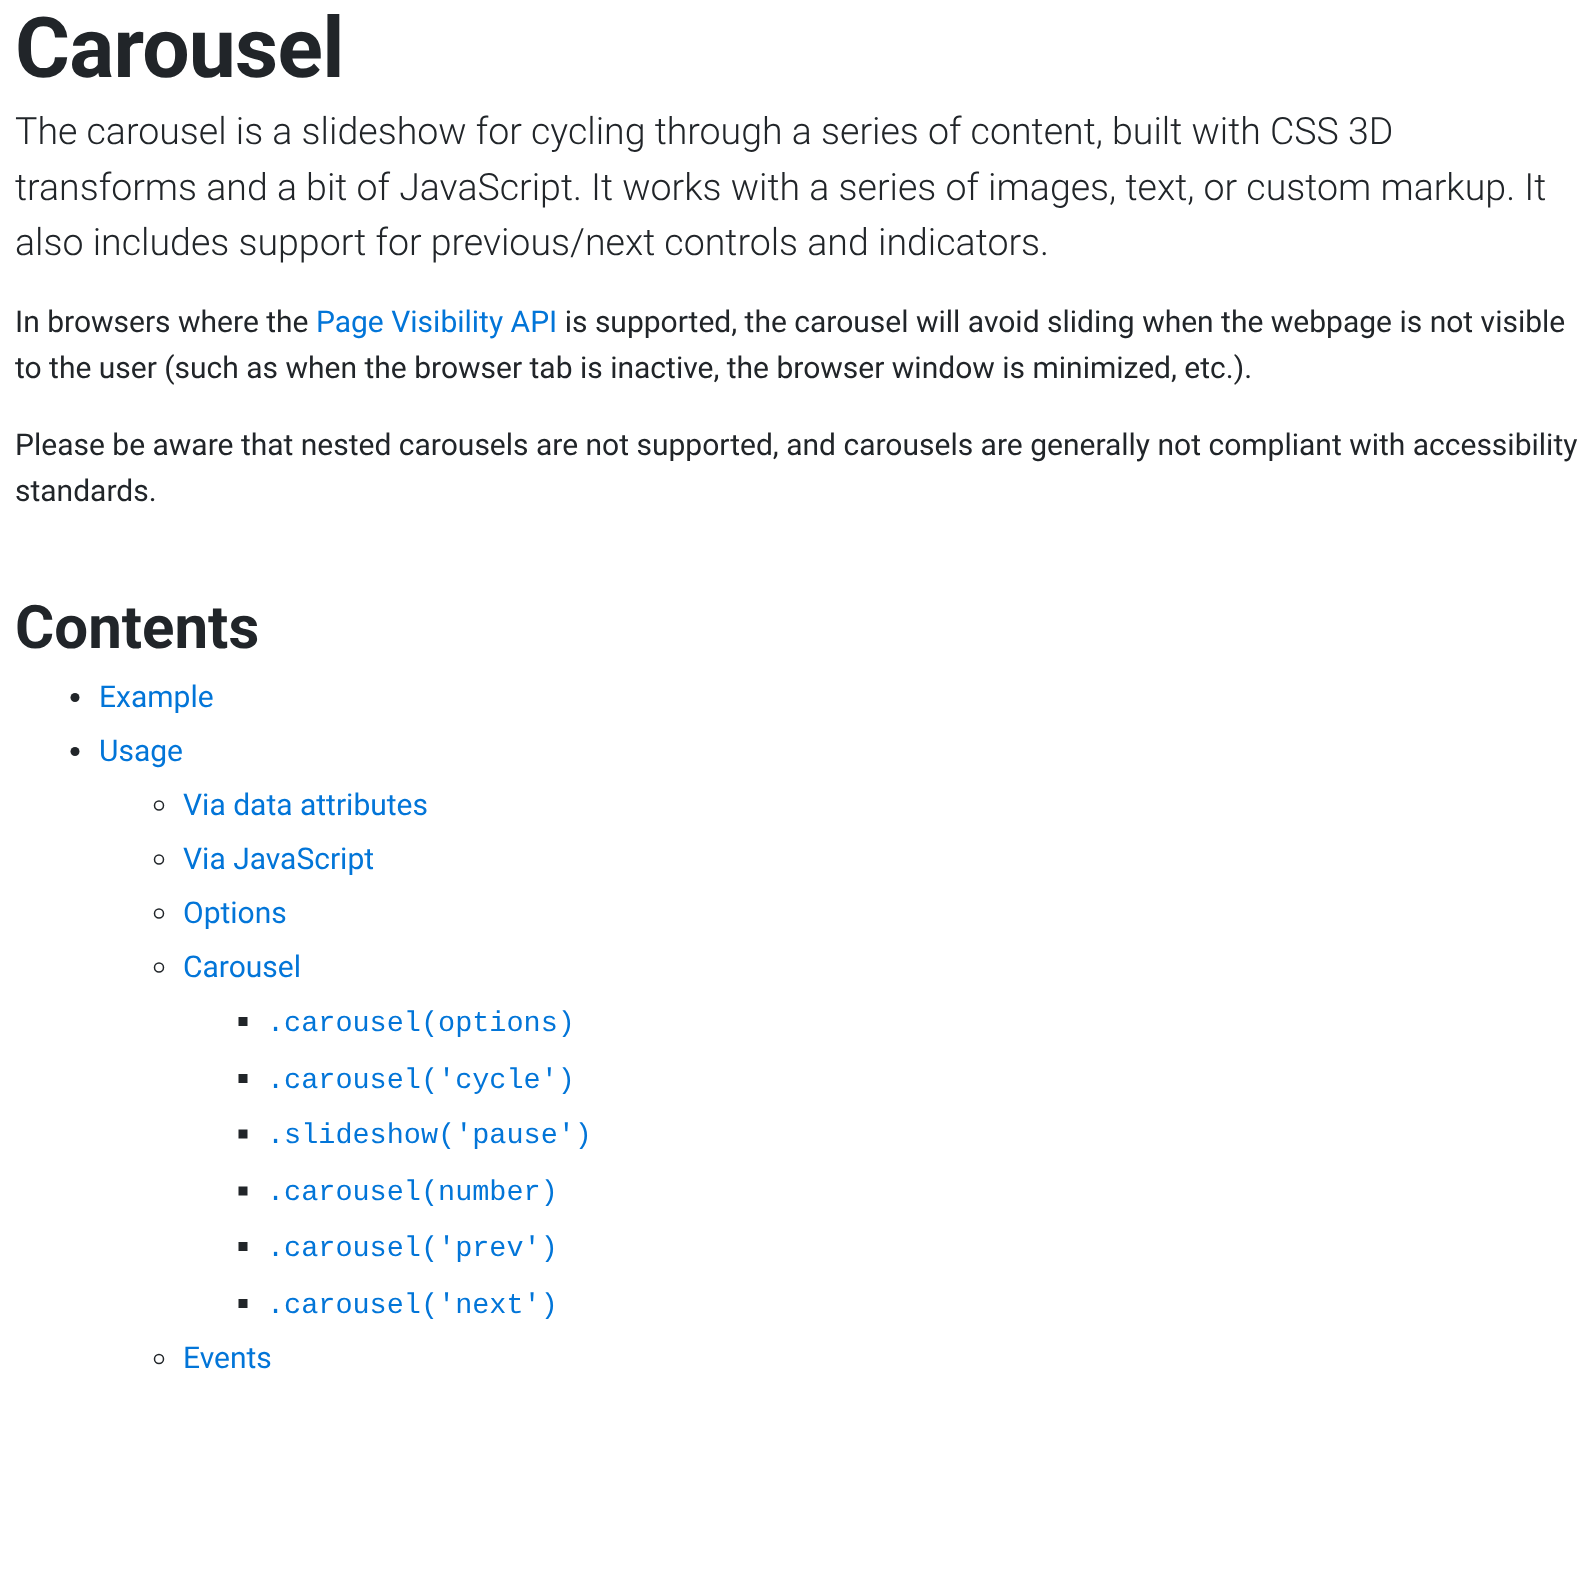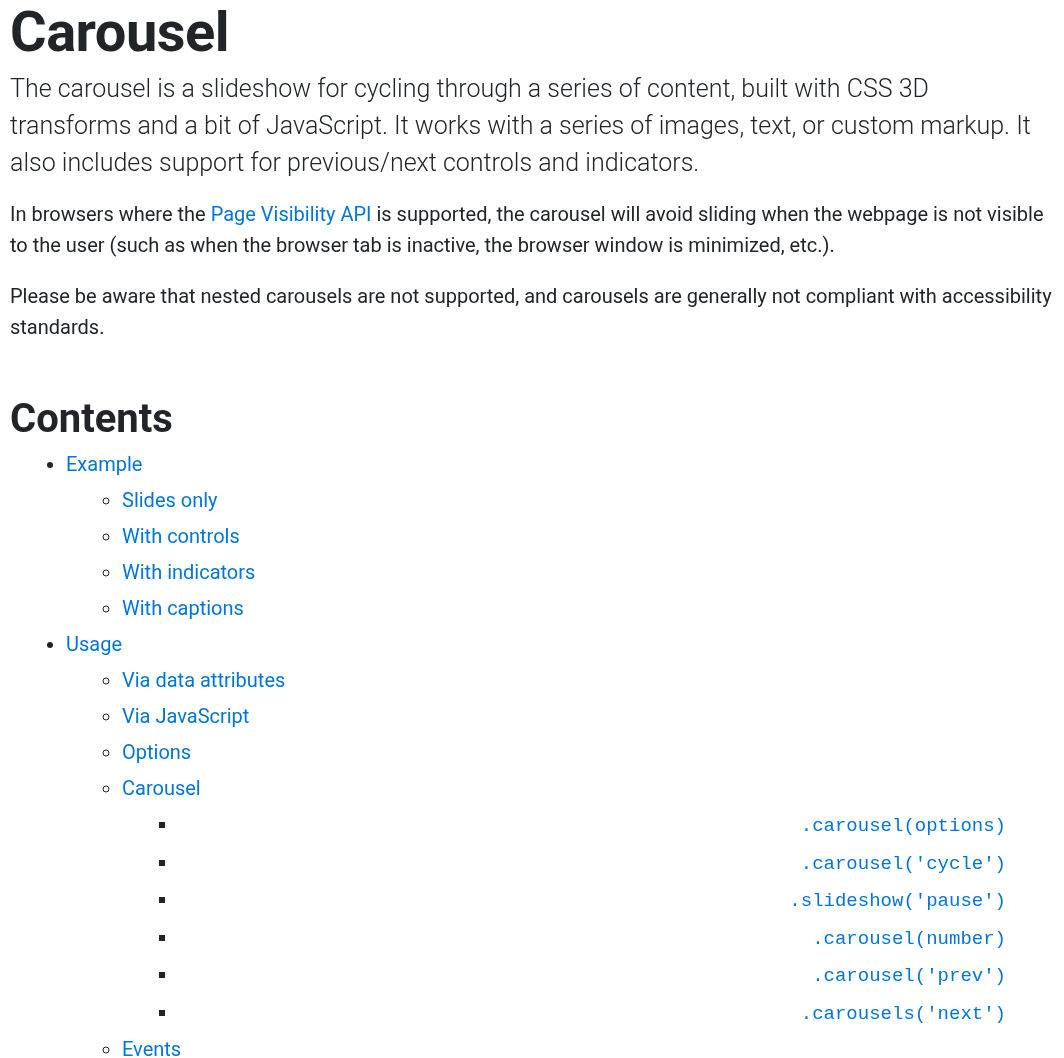--- a/index.html
+++ b/index.html
@@ -35,21 +35,21 @@
   a.inline-link { color: #0275d8; text-decoration: none; }
   h2.contents {
     font-size: 40px;
     font-weight: 700;
     margin: 52px 0 4px 0;
     line-height: 1.2;
   }
   ul.toc, ul.toc ul { margin: 0; padding-left: 40px; }
   ul.toc { list-style-type: disc; font-size: 20px; }
   ul.toc ul { list-style-type: circle; }
-  ul.toc ul ul { list-style-type: square; text-align: right; }
+  ul.toc ul ul { list-style-type: square; }
   ul.toc li { margin: 6px 16px; display: list-item; }
   ul.toc li::marker { color: #212529; }
   ul.toc a { color: #0275d8; text-decoration: none; }
   code.method {
     font-family: "SFMono-Regular", Menlo, Monaco, Consolas, "Liberation Mono", "Courier New", monospace;
     font-size: 19px;
     color: #0275d8;
   }
 </style>
 </head>
@@ -63,40 +63,34 @@
   <span>In browsers where the </span><a href="#" class="inline-link">Page Visibility API</a><span> is supported, the carousel will avoid sliding when the webpage is not visible to the user (such as when the browser tab is inactive, the browser window is minimized, etc.).</span>
 </p>
 
 <p class="body-text">Please be aware that nested carousels are not supported, and carousels are generally not compliant with accessibility standards.</p>
 
 <h2 class="contents">Contents</h2>
 
 <ul class="toc">
   <li>
     <a href="#">Example</a>
-    <ul>
-      <li><a href="#">Slides only</a></li>
-      <li><a href="#">With controls</a></li>
-      <li><a href="#">With indicators</a></li>
-      <li><a href="#">With captions</a></li>
-    </ul>
   </li>
   <li>
     <a href="#">Usage</a>
     <ul>
       <li><a href="#">Via data attributes</a></li>
       <li><a href="#">Via JavaScript</a></li>
       <li><a href="#">Options</a></li>
       <li>
         <a href="#">Carousel</a>
         <ul>
           <li><a href="#"><code class="method">.carousel(options)</code></a></li>
           <li><a href="#"><code class="method">.carousel('cycle')</code></a></li>
           <li><a href="#"><code class="method">.slideshow('pause')</code></a></li>
           <li><a href="#"><code class="method">.carousel(number)</code></a></li>
           <li><a href="#"><code class="method">.carousel('prev')</code></a></li>
-          <li><a href="#"><code class="method">.carousels('next')</code></a></li>
+          <li><a href="#"><code class="method">.carousel('next')</code></a></li>
         </ul>
       </li>
       <li><a href="#">Events</a></li>
     </ul>
   </li>
 </ul>
 
 </body></html>

